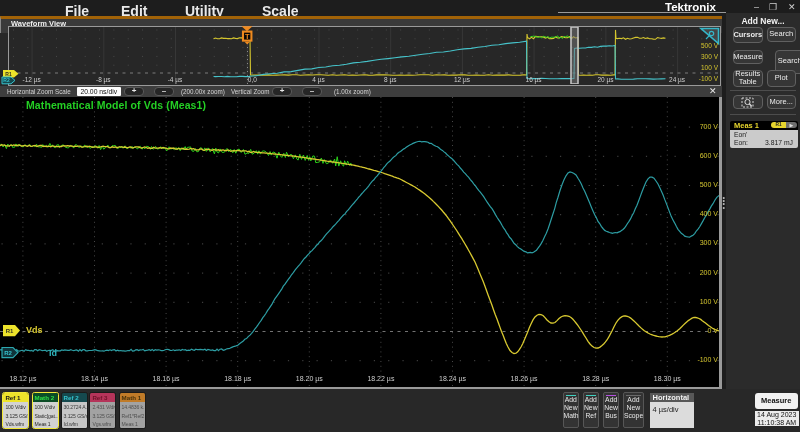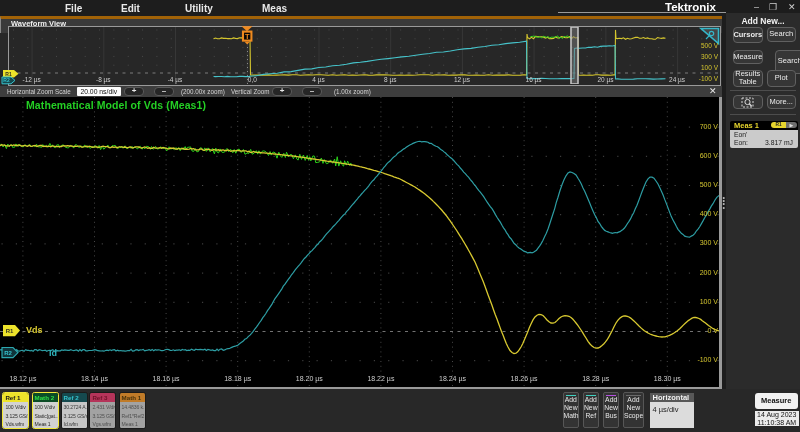--- a/index.html
+++ b/index.html
@@ -2,21 +2,21 @@
 <html><head>
 <meta charset="utf-8">
 <style>
   * { margin:0; padding:0; box-sizing:border-box; }
   html,body { width:800px; height:432px; overflow:hidden; background:#282828;
     font-family:"Liberation Sans", sans-serif; }
   .abs { position:absolute; }
   #stage { position:relative; width:800px; height:432px; background:#282828; }
   
   #menubar { left:0; top:0; width:800px; height:16px; background:#1d1d1d; }
-  .menuitem { position:absolute; top:3px; color:#e9e9e9; font-size:10px; font-weight:bold;padding-left:40px; }
+  .menuitem { position:absolute; top:3px; color:#e9e9e9; font-size:14px; font-weight:bold;padding-left:40px; }
   #teklogo { position:absolute; top:1px; left:665px; color:#fff; font-size:11.5px; font-weight:bold; letter-spacing:0px; }
   .winbtn { position:absolute; color:#cfcfcf; font-size:9px; top:2px; }
   
   #tabbar { left:0; top:16px; width:722px; height:17px; background:#3a3a3a; border-top:3px solid #a16207; border-left:1px solid #8a8a8a;}
   #tabbar span { position:absolute; left:10px; top:0px; color:#f0f0f0; font-size:7.5px; font-weight:bold; }
   
   #ovbox { left:8px; top:25.5px; width:713px; height:60px; background:#272727; border:1.5px solid #9a9a9a; }
   
   #ztoolbar { left:0; top:85.5px; width:722px; height:11.5px; background:#3d3d3d; }
   .zt { position:absolute; color:#d5d5d5; font-size:6.3px; top:2.6px; }
@@ -49,21 +49,21 @@
   #offline { position:absolute; left:754.5px; top:393px; width:43.5px; height:15.5px; background:#f2f2f2; border-radius:3px; color:#111; font-size:7.5px; font-weight:bold; text-align:center; line-height:15.5px;}
   #datebox { position:absolute; left:755px; top:410.5px; width:43.5px; height:15.5px; background:#ececec; color:#111; font-size:7px; text-align:center; line-height:7.8px; padding-top:0.5px;}
 </style>
 </head>
 <body>
 <div id="stage">
   <div id="menubar" class="abs"></div>
   <span class="menuitem" style="left:25px;">File</span>
   <span class="menuitem" style="left:81px;">Edit</span>
   <span class="menuitem" style="left:145px;">Utility</span>
-  <span class="menuitem" style="left:222px;">Meas</span>
+  <span class="menuitem" style="left:222px;">Scale</span>
   <div id="teklogo">Tektronix</div>
   <span class="winbtn" style="left:754px;">–</span>
   <span class="winbtn" style="left:769px;">❐</span>
   <span class="winbtn" style="left:788px;">✕</span>
   <div style="position:absolute; left:558px; top:12px; width:168px; height:1px; background:#999;"></div>
 
   <div id="tabbar" class="abs">
       <span>Waveform View</span>
     </div>
 

